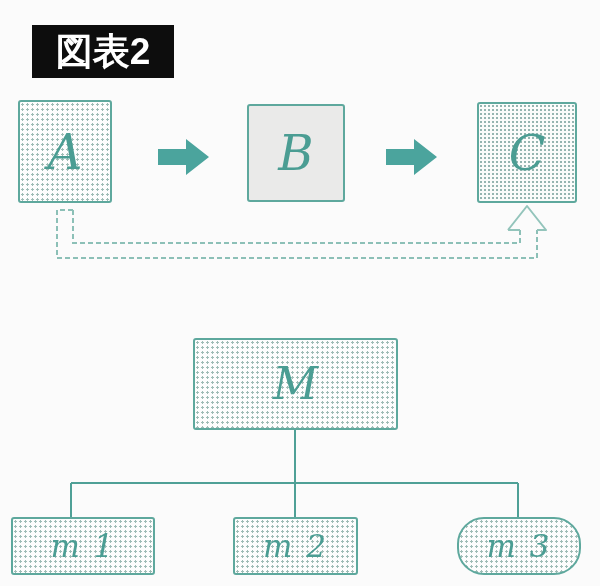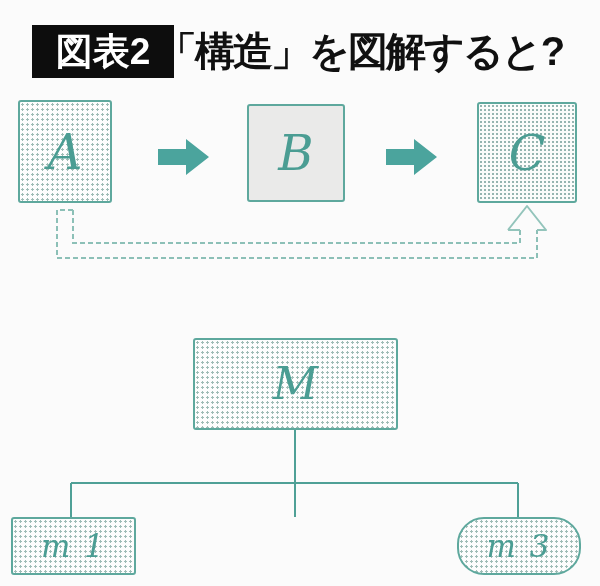--- a/index.html
+++ b/index.html
@@ -53,21 +53,21 @@
   }
   .big-letter{font-size:48px;}
   .m-letter{font-size:44px;}
   .small-letter{font-size:31px;letter-spacing:2px;}
 
   
   #box-a{left:18px;top:100px;width:94px;height:103px;}
   #box-b{left:247px;top:104px;width:98px;height:98px;}
   #box-c{left:477px;top:102px;width:100px;height:101px;}
   #box-m{left:193px;top:338px;width:205px;height:92px;}
-  #box-m1{left:11px;top:517px;width:125px;height:58px;}
+  #box-m1{left:11px;top:517px;width:144px;height:58px;}
   #box-m2{left:233px;top:517px;width:125px;height:58px;}
   #box-m3{left:457px;top:517px;width:124px;height:58px;border-radius:27px;}
 
   svg.overlay{position:absolute;left:0;top:0;width:600px;height:586px;}
 </style>
 </head>
 <body>
 
 <div class="canvas">
 
@@ -80,35 +80,37 @@
     <path d="M73 210 H57 V258 H537 V230 M520 230 V243 H73 V210" fill="none" stroke="#8cc0b7" stroke-width="2" stroke-dasharray="5 3"></path>
 
     <path d="M508 230 L527 206 L546 230 L537 230 M508 230 L520 230" fill="none" stroke="#93c4bb" stroke-width="2" stroke-linejoin="round"></path>
 
     <path d="M295 430 V483 M71 483 H518 M71 483 V517 M295 483 V517 M518 483 V517" fill="none" stroke="#4fa096" stroke-width="2"></path>
   </svg>
 
   <div class="tag-box">
     <span>図表2</span>
   </div>
-  <div class="page-title">「構造」を図解すると?</div>
 
   <div id="box-a" class="dbox dots">
     <span class="script big-letter">A</span>
   </div>
   <div id="box-b" class="dbox plain-gray">
     <span class="script big-letter">B</span>
   </div>
   <div id="box-c" class="dbox dots-dense">
     <span class="script big-letter">C</span>
   </div>
 
   <div id="box-m" class="dbox dots">
     <span class="script m-letter">M</span>
   </div>
   <div id="box-m1" class="dbox dots">
     <span class="script small-letter">m 1</span>
   </div>
+  <div id="box-m2" class="dbox dots">
+    <span class="script small-letter">m 2</span>
+  </div>
   <div id="box-m3" class="dbox dots">
     <span class="script small-letter">m 3</span>
   </div>
 
 </div>
 
 </body></html>

